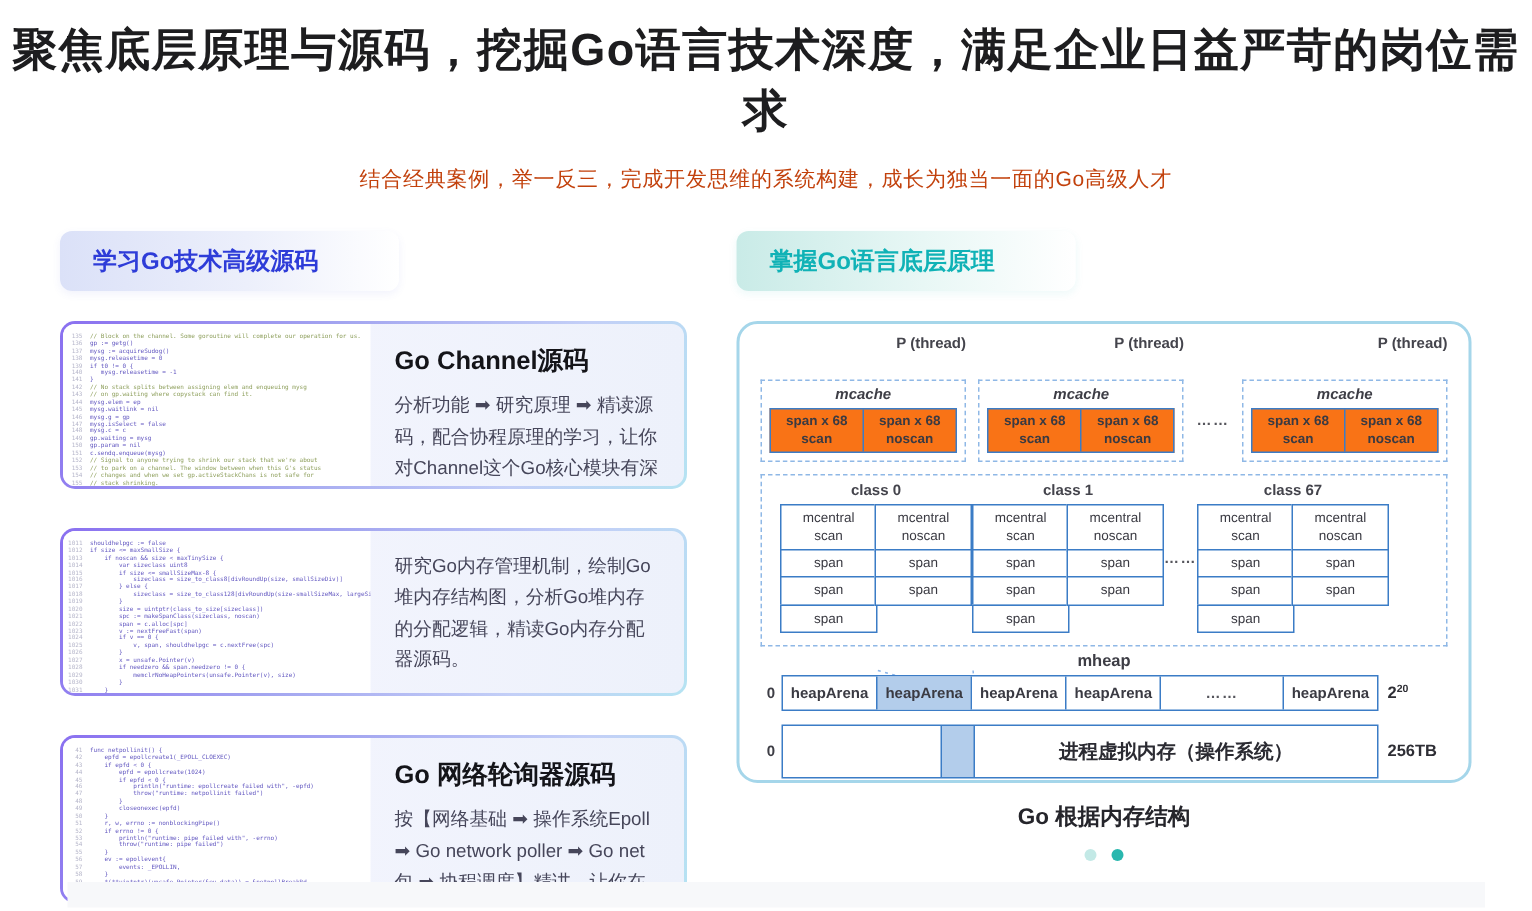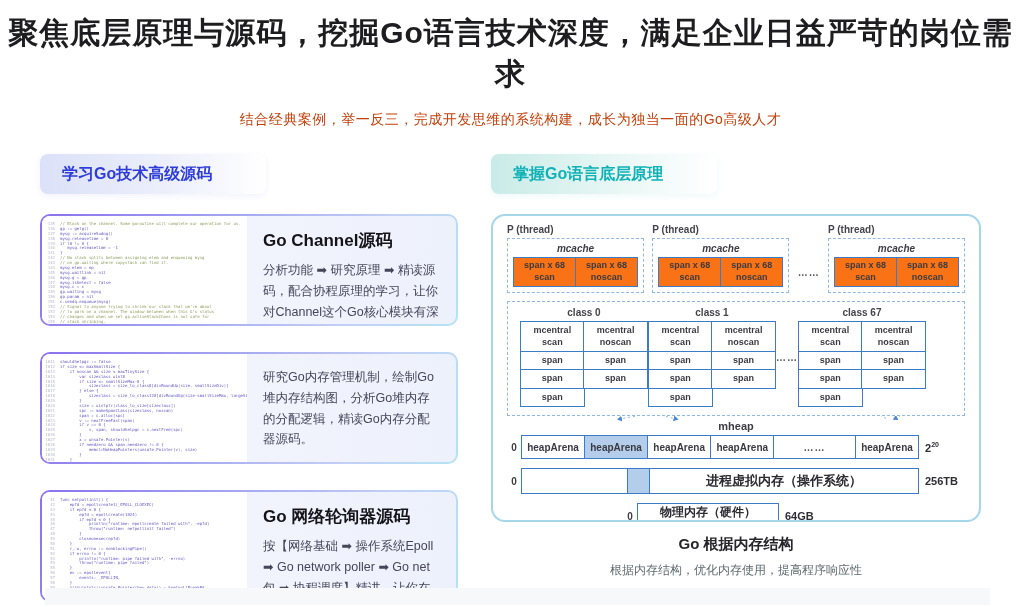--- a/index.html
+++ b/index.html
@@ -38,57 +38,57 @@
   .card-text { flex:1; padding:13px 15px 8px 16px; }
   .card-title { font-size:17px; font-weight:800; color:#141419; margin-bottom:8px; }
   .card-desc { font-size:12.5px; color:#46465a; line-height:1.66; }
 
   
   .diagram-card { position:relative; margin-top:20px; height:308px; background:#fff;
                   border:2px solid #a5d6ea; border-radius:14px; padding:8px 14px 0; overflow:hidden; }
   .dgrid { position:relative; z-index:2; }
   .threads-row { display:flex; justify-content:space-between; align-items:flex-start; }
   .thread-group { width:137px; }
-  .tg-label { text-align:left; font-size:10px; font-weight:bold; color:#44444c; margin-bottom:3px; }
+  .tg-label { text-align:right; font-size:10px; font-weight:bold; color:#44444c; margin-bottom:18px; }
   .tg-dashed { border:1px dashed #8fb8e6; padding:4px 5px 5px; background:#fff; }
   .mcache-label { text-align:center; font-size:10px; font-weight:bold; color:#3d3d45; margin-bottom:3px;font-style:italic; }
   .span-pair { display:flex; border:1.5px solid #3b7cc6; background:#f97316; }
   .span-cell { flex:1; text-align:center; font-size:9px; font-weight:600; color:#3a3a42;
                padding:2px 0 3px; white-space:pre-line; line-height:1.3; }
   .span-cell + .span-cell { border-left:1.5px solid #3b7cc6; }
   .row-dots { align-self:center; font-size:10px; font-weight:bold; color:#55555c; margin-top:28px; letter-spacing:1px; }
 
   .classes-box { border:1px dashed #8fb8e6; margin-top:8px; padding:5px 12px 8px;
                  display:flex; justify-content:flex-start; background:#fff; }
   .class-group { width:128px; }
   .cg-label { text-align:center; font-size:10px; font-weight:bold; color:#44444c; margin-bottom:3px; }
   .cg-grid { display:flex; }
   .cg-col { flex:1; display:flex; flex-direction:column; }
   .cg-col + .cg-col { margin-left:-1.5px; }
   .cg-cell { border:1.5px solid #3b7cc6; background:#fff; text-align:center; font-size:9px;
-             font-weight:700; color:#3a3a42; padding:3px 0; margin-top:-1.5px;
+             font-weight:400; color:#3a3a42; padding:3px 0; margin-top:-1.5px;
              white-space:pre-line; line-height:1.3; }
   .cg-cell:first-child { margin-top:0; }
   .cg-dots { align-self:center; font-size:10px; font-weight:bold; color:#55555c; letter-spacing:1px; }
 
   .mheap-label { text-align:center; font-size:11px; font-weight:bold; color:#3d3d45; margin:4px 0 3px; }
 
   .mem-row { display:flex; align-items:center; }
   .zero-label { width:14px; text-align:center; font-size:10px; font-weight:bold; color:#3d3d45; flex-shrink:0; }
   .arena-bar { flex:1; display:flex; height:24px; border:1.5px solid #3b7cc6; background:#fff; }
   .arena-cell { flex:1; display:flex; align-items:center; justify-content:center;
                 font-size:10px; font-weight:600; color:#3a3a42; }
   .arena-cell + .arena-cell { border-left:1.5px solid #3b7cc6; }
   .arena-bar .arena-cell:nth-child(2) { background:#b3cdeb; }
   .arena-bar .arena-cell:nth-child(5) { flex:1.3; color:#55555c; font-weight:bold; letter-spacing:1px; }
   .limit-label { width:40px; margin-left:6px; font-size:11px; font-weight:bold; color:#2e2e35; flex-shrink:0; }
   .limit-label sup { font-size:7px; }
 
   .virt-row { margin-top:9px; }
-  .virt-bar { flex:1; display:flex; height:26px; border:1.5px solid #3b7cc6; background:#fff; }
+  .virt-bar { flex:1; display:flex; height:36px; border:1.5px solid #3b7cc6; background:#fff; }
   .virt-empty { width:106px; border-right:1.5px solid #3b7cc6; }
   .virt-hl { width:22px; background:#b3cdeb; border-right:1.5px solid #3b7cc6; }
   .virt-label { flex:1; display:flex; align-items:center; justify-content:center;
                 font-size:13px; font-weight:bold; color:#2b2b32; }
 
   .phys-row { margin-top:9px; margin-left:116px; display:flex; align-items:center; }
   .phys-bar { display:flex; height:26px; border:1.5px solid #3b7cc6; background:#fff;flex-direction:column; }
   .phys-empty { width:16px; border-right:1.5px solid #3b7cc6; }
   .phys-hl { width:22px; background:#b3cdeb; border-right:1.5px solid #3b7cc6; }
   .phys-label { display:flex; align-items:center; justify-content:center; padding:0 22px;
@@ -372,21 +372,20 @@
               <div class="phys-hl"></div>
               <div class="phys-label">物理内存（硬件）</div>
             </div>
             <div class="limit-label">64GB</div>
           </div>
 
         </div>
       </div>
 
       <div class="caption">Go 根据内存结构</div>
-      <div class="caption-sub">根据内存结构，优化内存使用，提高程序响应性</div>
 
       <div class="dots-nav">
         <span class="dot inactive"></span>
         <span class="dot active"></span>
       </div>
     </div>
 
   </div>
 
   <div class="bottom-strip"></div>

